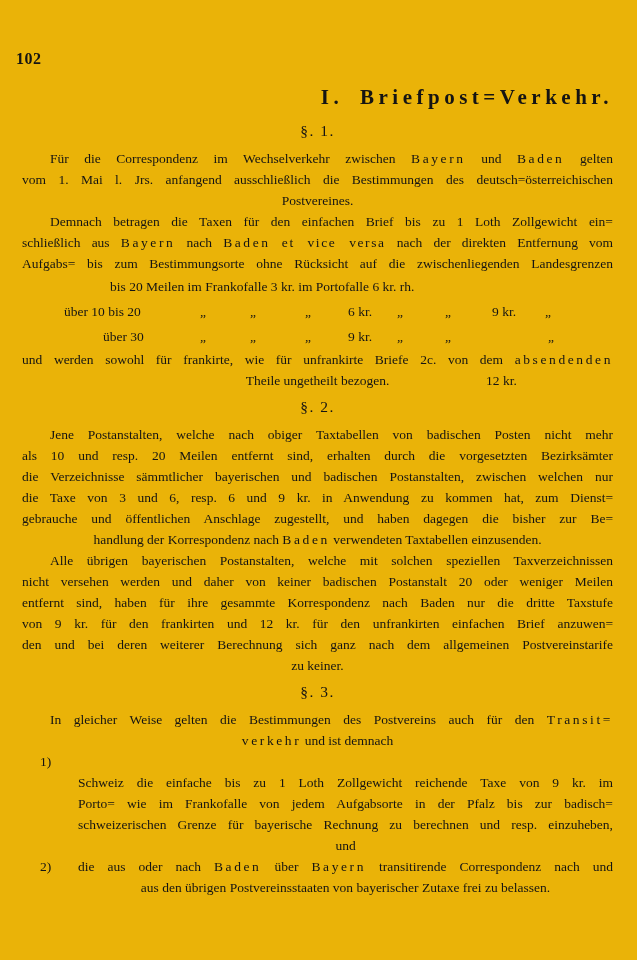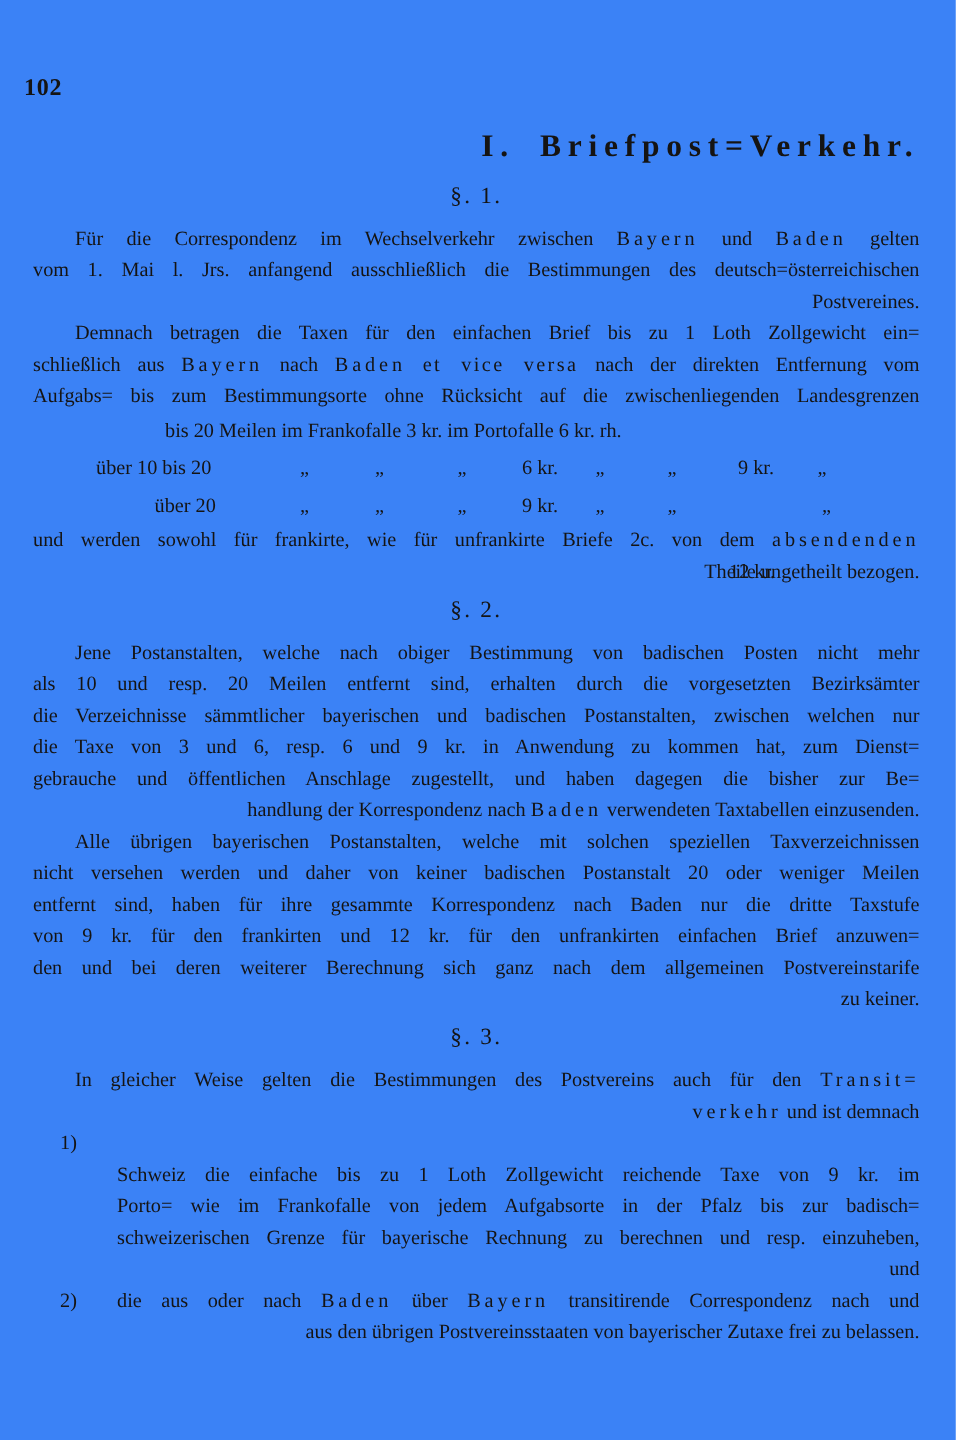--- a/index.html
+++ b/index.html
@@ -34,21 +34,21 @@
     letter-spacing:1.5px;
     line-height:26px;
     height:26px;
     margin:3px 0 4px 0;
   }
   .line{
     position:relative;
     font-size:13.5px;
     line-height:21px;
     min-height:21px;
-    text-align:right;
+    text-align:center;
     white-space:normal;
   }
   .line.j{
     text-align:justify;
     text-align-last:justify;
   }
   .line.ind{ text-indent:28px; }
   .line.li{ padding-left:56px; }
   .marker{
     position:absolute;left:18px;top:0;
@@ -63,21 +63,21 @@
     line-height:25px;
   }
   .tcell{
     position:absolute;top:0;
     white-space:pre;
   }
 </style>
 </head>
 <body>
 
-<div class="page" style="background: #3b82f6; color: rgb(21, 20, 19);">
+<div class="page" style="background: #eab308; color: rgb(21, 20, 19);">
   <div class="pagenum">102</div>
   <div class="content">
     <div class="title">I. Briefpost=Verkehr.</div>
 
   <div class="sec-head">§. 1.</div>
       <div class="line ind j"><span>Für die Correspondenz im Wechselverkehr zwischen </span><span class="g">Bayern</span><span> und </span><span class="g">Baden</span><span> gelten</span></div>
       <div class="line j"><span>vom 1. Mai l. Jrs. anfangend ausschließlich die Bestimmungen des deutsch=österreichischen</span></div>
       <div class="line "><span>Postvereines.</span></div>
       <div class="line ind j"><span>Demnach betragen die Taxen für den einfachen Brief bis zu 1 Loth Zollgewicht ein=</span></div>
       <div class="line j"><span>schließlich aus </span><span class="g">Bayern</span><span> nach </span><span class="g">Baden</span><span> </span><span class=" a">et vice versa</span><span> nach der direkten Entfernung vom</span></div>
@@ -90,34 +90,34 @@
         <span class="tcell" style="left: 178px;">„</span>
         <span class="tcell" style="left: 228px;">„</span>
         <span class="tcell" style="left: 283px;">„</span>
         <span class="tcell" style="left: 326px;">6 kr.</span>
         <span class="tcell" style="left: 375px;">„</span>
         <span class="tcell" style="left: 423px;">„</span>
         <span class="tcell" style="left: 470px;">9 kr.</span>
         <span class="tcell" style="left: 523px;">„</span>
       </div>
       <div class="trow">
-        <span class="tcell" style="left: 81px;">über 20</span>
+        <span class="tcell" style="left: 81px;">über 30</span>
         <span class="tcell" style="left: 178px;">„</span>
         <span class="tcell" style="left: 228px;">„</span>
         <span class="tcell" style="left: 283px;">„</span>
         <span class="tcell" style="left: 326px;">9 kr.</span>
         <span class="tcell" style="left: 375px;">„</span>
         <span class="tcell" style="left: 423px;">„</span>
         <span class="tcell" style="left: 464px; margin-top: 44px;">12 kr.</span>
         <span class="tcell" style="left: 526px;">„</span>
       </div>
       <div class="line j"><span>und werden sowohl für frankirte, wie für unfrankirte Briefe 2c. von dem </span><span class="g">absendenden</span></div>
       <div class="line "><span>Theile ungetheilt bezogen.</span></div>
       <div class="sec-head">§. 2.</div>
-      <div class="line ind j"><span>Jene Postanstalten, welche nach obiger Bestimmung von badischen Posten nicht mehr</span></div>
+      <div class="line ind j"><span>Jene Postanstalten, welche nach obiger Taxtabellen von badischen Posten nicht mehr</span></div>
       <div class="line j"><span>als 10 und resp. 20 Meilen entfernt sind, erhalten durch die vorgesetzten Bezirksämter</span></div>
       <div class="line j"><span>die Verzeichnisse sämmtlicher bayerischen und badischen Postanstalten, zwischen welchen nur</span></div>
       <div class="line j"><span>die Taxe von 3 und 6, resp. 6 und 9 kr. in Anwendung zu kommen hat, zum Dienst=</span></div>
       <div class="line j"><span>gebrauche und öffentlichen Anschlage zugestellt, und haben dagegen die bisher zur Be=</span></div>
       <div class="line "><span>handlung der Korrespondenz nach </span><span class="g">Baden</span><span> verwendeten Taxtabellen einzusenden.</span></div>
       <div class="line ind j"><span>Alle übrigen bayerischen Postanstalten, welche mit solchen speziellen Taxverzeichnissen</span></div>
       <div class="line j"><span>nicht versehen werden und daher von keiner badischen Postanstalt 20 oder weniger Meilen</span></div>
       <div class="line j"><span>entfernt sind, haben für ihre gesammte Korrespondenz nach Baden nur die dritte Taxstufe</span></div>
       <div class="line j"><span>von 9 kr. für den frankirten und 12 kr. für den unfrankirten einfachen Brief anzuwen=</span></div>
       <div class="line j"><span>den und bei deren weiterer Berechnung sich ganz nach dem allgemeinen Postvereinstarife</span></div>

